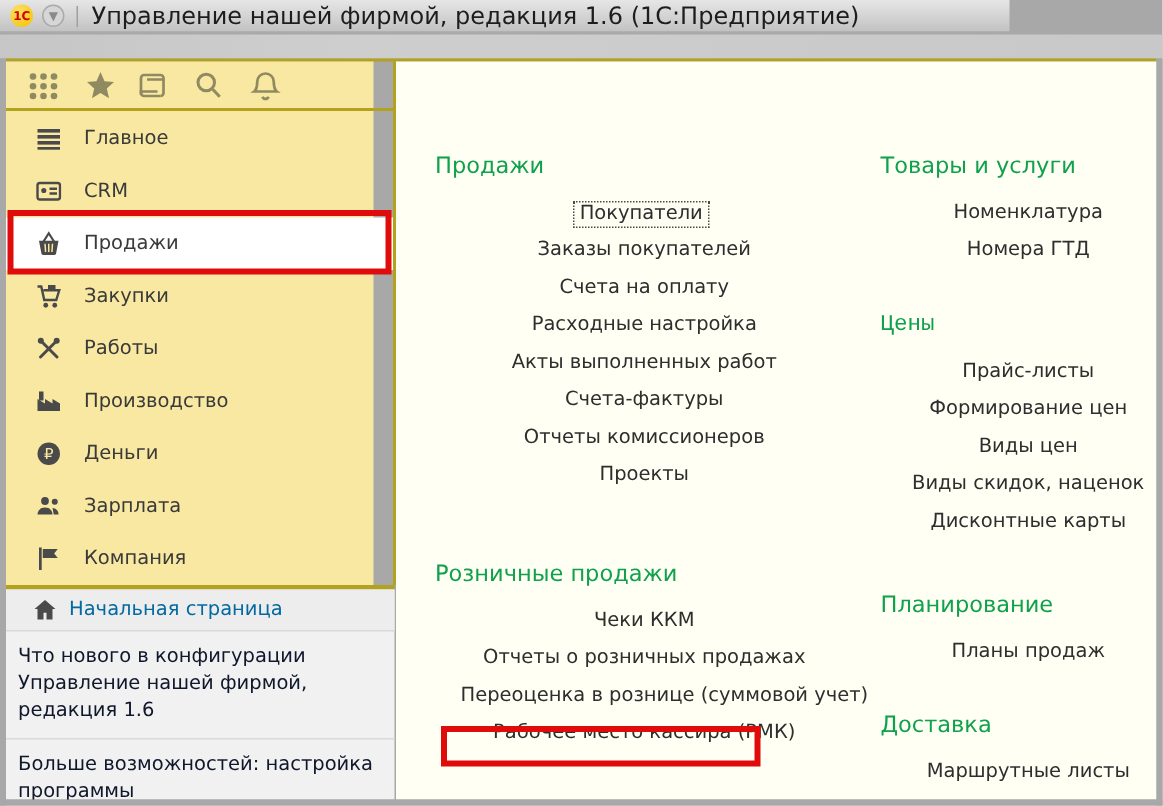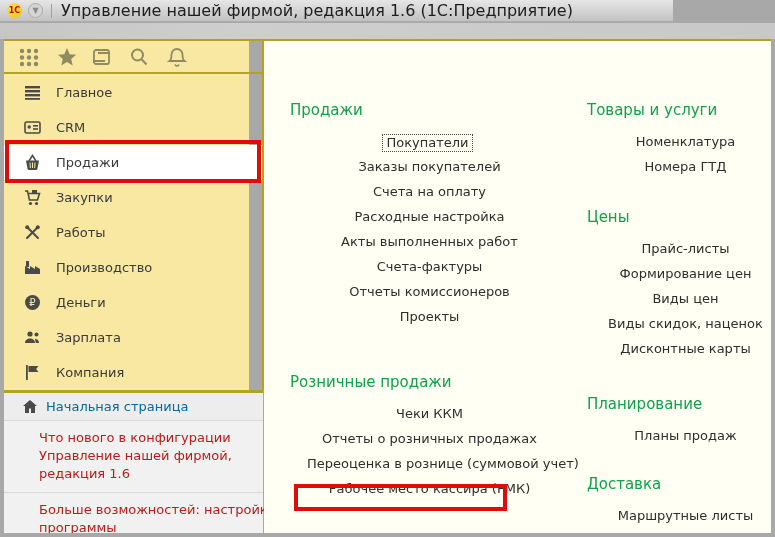--- a/index.html
+++ b/index.html
@@ -55,35 +55,35 @@
 
   
   #home-olive { position:absolute; left:0; top:390px; width:263px; height:3px; background:#b3a21d; }
   #home-panel { position:absolute; left:4px; top:393px; width:259px; height:140px; background:#f1f1f1; }
   #home-row { position:absolute; left:0; top:0; width:259px; height:27px; background:#ededed;
               display:flex; align-items:center; cursor:pointer; }
   #home-row .hicon { position:absolute; left:18px; width:16px; height:15px; color:#4a4a4a; }
   #home-row .hicon svg { width:100%; height:100%; }
   #home-row .hlabel { position:absolute; left:42px; font-size:13px; color:#0369a1; }
   .hdivider { position:absolute; left:0; width:259px; height:1px; background:#d9d9d9; }
-  .home-link { position:absolute; left:8px; width:244px; font-size:13px; color:#b91c1c;
-               line-height:18px; cursor:pointer;margin-left:27px; }
+  .home-link { position:absolute; left:8px; width:244px; font-size:13px; color:#0f172a;
+               line-height:18px; cursor:pointer; }
 
   
   #main-area { position:absolute; left:264px; top:41px; width:507px; height:492px;
                background:#fffff4; overflow:hidden; }
   .col { position:absolute; top:60px; }
   #col1 { left:24px; width:264px; }
   #col2 { left:321px; width:182px; }
   .section-title { font-size:15px; color:#0fa14c; margin-left:2px; }
   .links { margin-top:15px; margin-left:19px;text-align:center; }
   .link { font-size:13px; color:#2e2e2e; height:25px; cursor:pointer; white-space:nowrap; }
   .link .focus-wrap { display:inline-block; border:1px dotted #4a4a4a; padding:0 3px 1px 3px; margin-left:-4px; }
   .gap-lg { margin-top:39px; }
-  .gap-md { margin-top:24px; }
+  .gap-md { margin-top:24px;font-family:Liberation Mono, monospace; }
   .gap-pl { margin-top:29px; }
   .gap-dl { margin-top:22px; }
 </style>
 </head>
 <body>
 
 <div id="window">
 
   <div id="titlebar">
     <div id="logo">1С</div>

